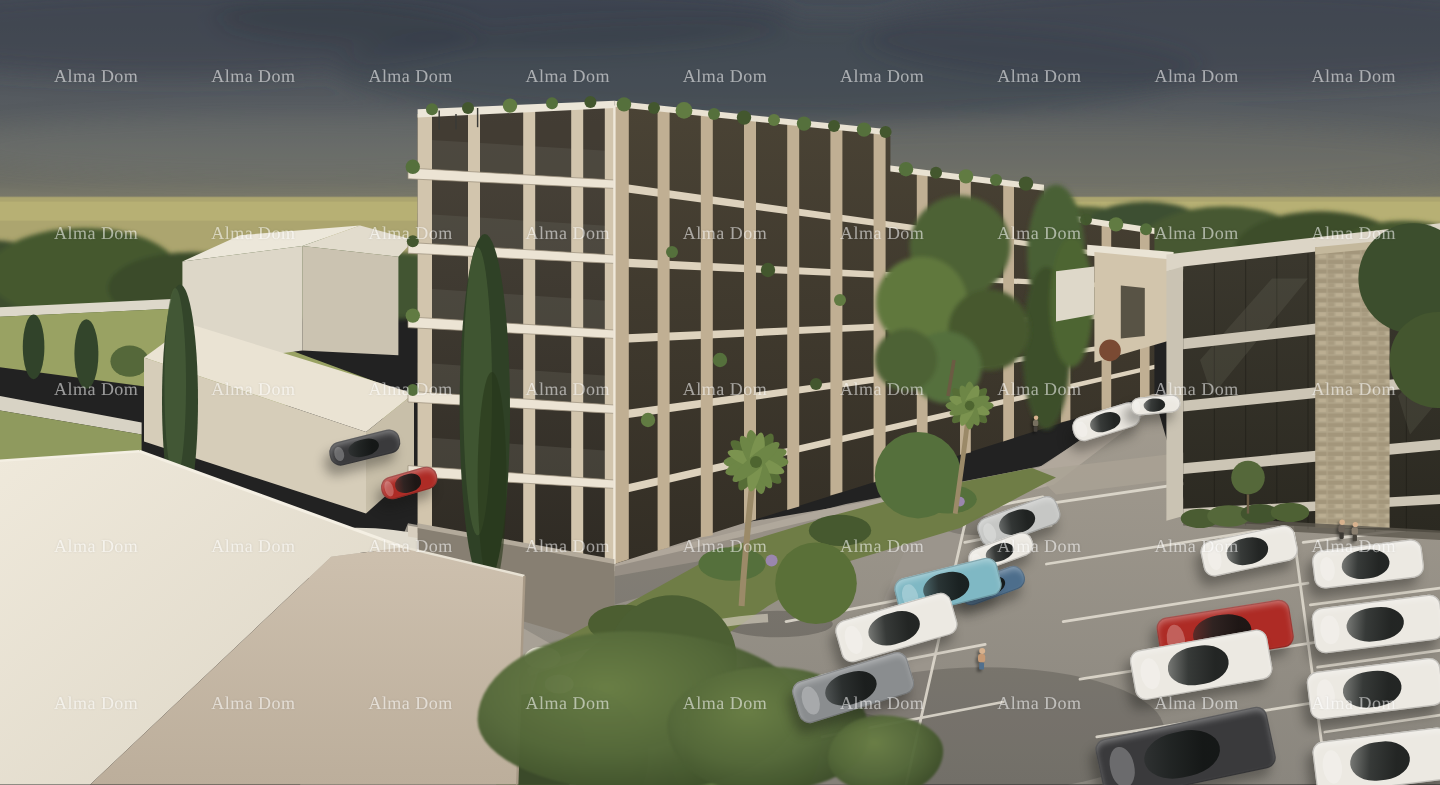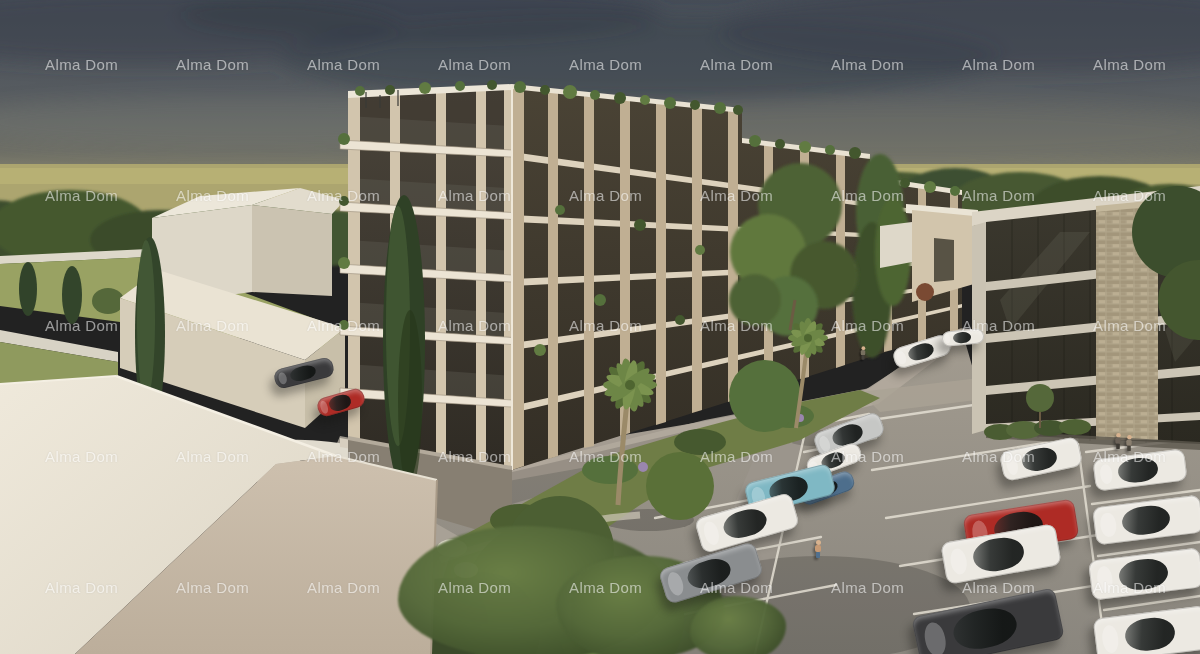--- a/index.html
+++ b/index.html
@@ -1,21 +1,21 @@
 <!DOCTYPE html>
 <html style="--sky_top: #474e58; --sky_low: #a29b74; --horizon_field: #aca56f; --grass: #99a263; --tree_dark: #3d4e2e; --tree_mid: #55703c; --cypress: #2f4126; --building_cream: #d2c5ad; --building_beige: #c0af93; --building_dark_openings: #37342b; --slab_light: #e9e2d2; --massing_white: #ddd7c8; --roof_light_face: #e9e3d5; --roof_taupe_face: #c7baa9; --asphalt: #8e8a82; --road_warm: #b2aa9d; --marking_white: #e4dfd3; --glass_dark: #34322a; --stone_pillar: #b0a489; --palm_frond: #6d8646; --car_white: #ece9e2; --car_silver: #c6c7c5; --car_red: #ae2b25; --car_teal: #7fb8c4; --car_dark: #3a3a3c; --car_blue: #4d6e8c; --car_gray: #8a8d8f;"><head>
 <meta charset="utf-8">
 <style>
   html,body{margin:0;padding:0;background:#222;}
   .stage{position:relative;width:1200px;height:654px;overflow:hidden;
          font-family:"Liberation Sans",sans-serif;}
   .stage svg{position:absolute;left:0;top:0;}
 
   
-  .wm{position:absolute;font-family:Liberation Sans, sans-serif;
+  .wm{position:absolute;font-family:Liberation Serif, serif;
       font-size:15px;letter-spacing:.4px;font-weight:400;white-space:nowrap;
       text-shadow:0 0 2px rgba(60,60,60,.25);pointer-events:none;}
 
   
   .car{position:absolute;border-radius:9px;
        box-shadow:-6px 7px 9px rgba(20,20,18,.35), inset 0 0 0 1px rgba(0,0,0,.18),
                   inset 0 3px 5px rgba(255,255,255,.35);}
   .car::after{content:"";position:absolute;left:26%;right:30%;top:13%;bottom:13%;
        background:linear-gradient(100deg,rgba(40,45,44,.55),rgba(30,34,33,.88) 35%,rgba(18,21,20,.92) 75%);
        border-radius:45%/50%;}

